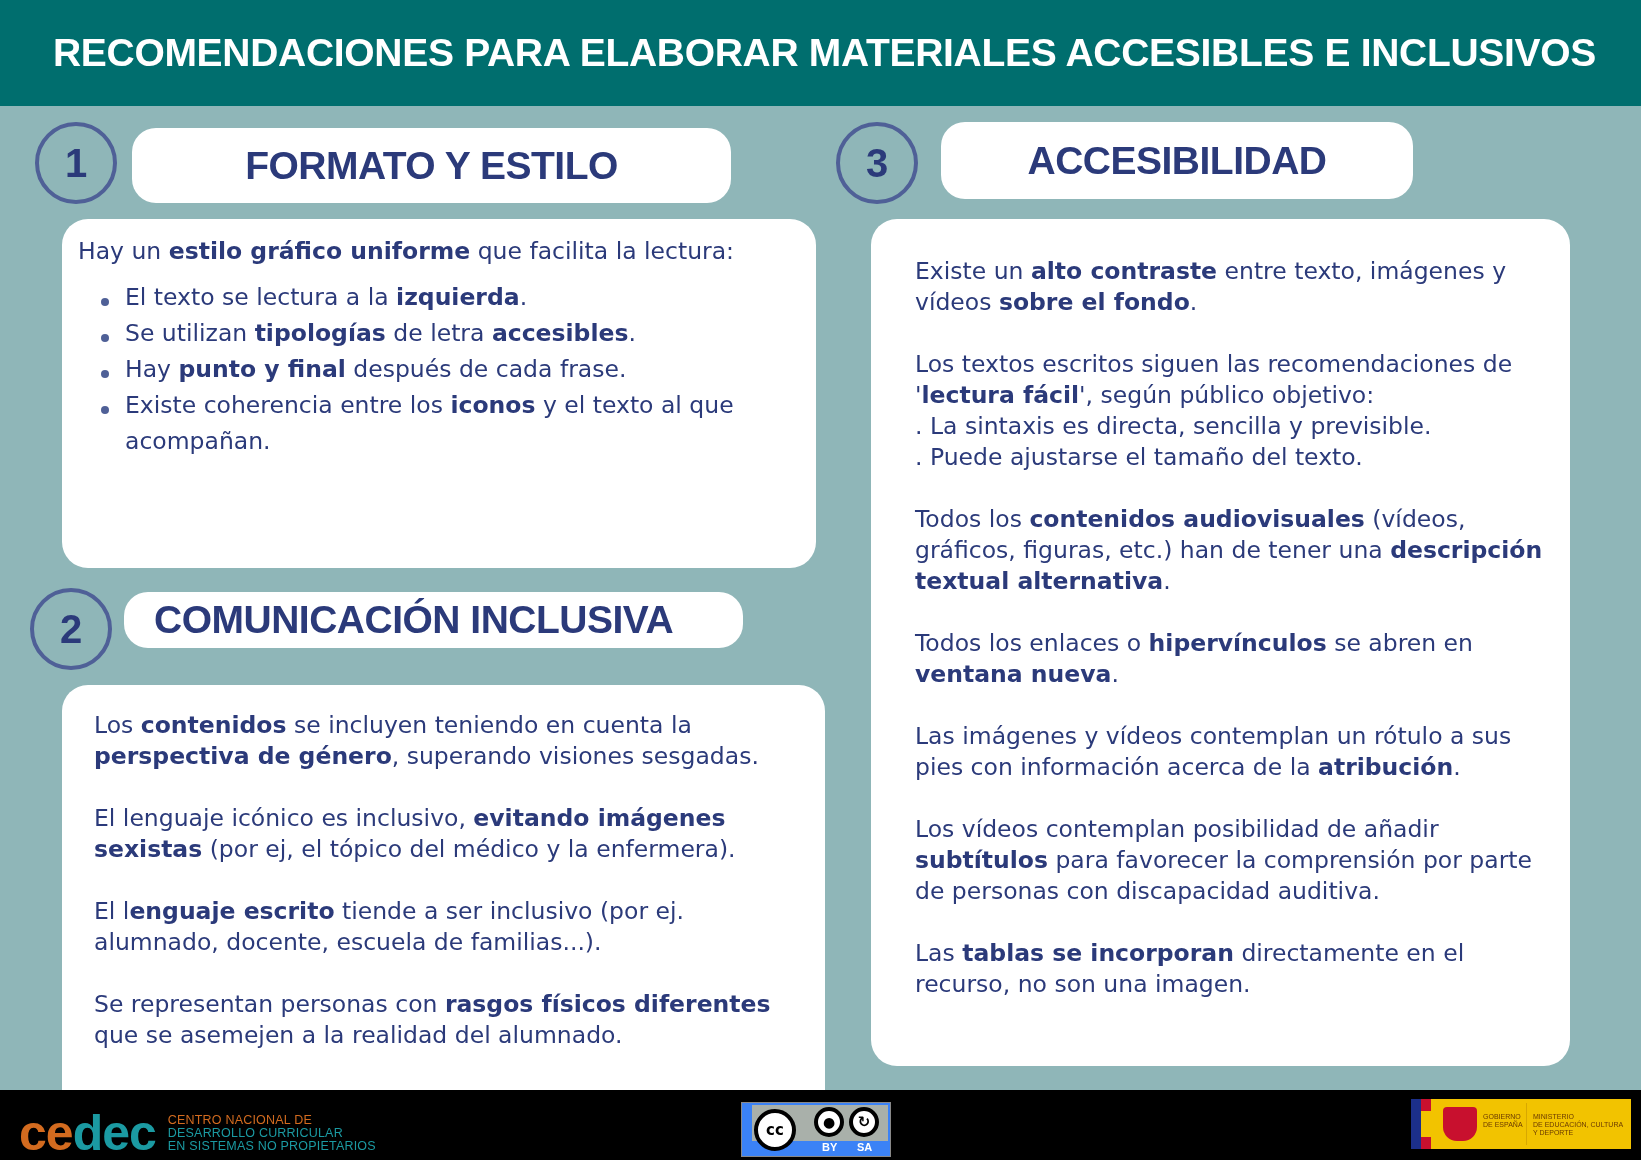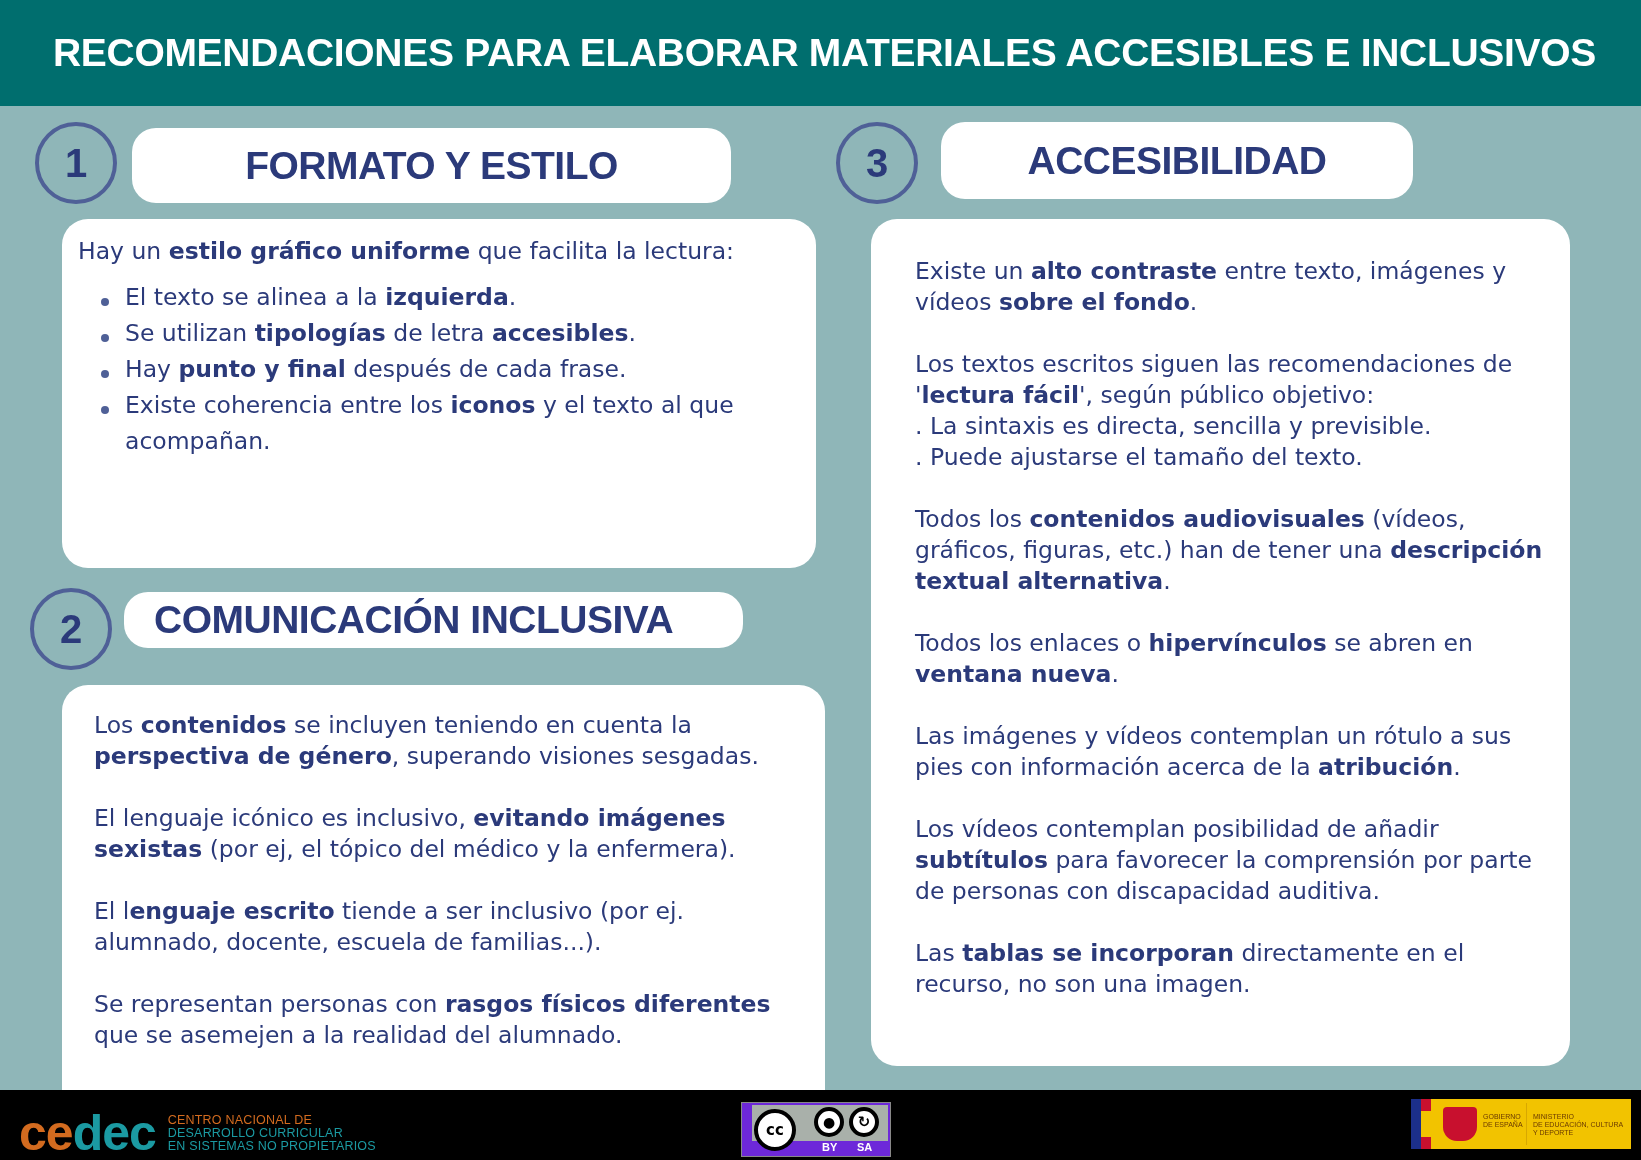--- a/index.html
+++ b/index.html
@@ -44,21 +44,21 @@
     border-radius: 50%; background: #4f6097;
   }
   #footer { left: 0; top: 1090px; width: 1641px; height: 70px; background: #000000; }
   .cedec-logo { font-family: "Liberation Sans", sans-serif; font-size: 50px; font-weight: bold; letter-spacing: -1px; line-height: 1; }
   .cedec-ce { color: #d36b1f; }
   .cedec-dec { color: #1b9aa2; }
   .cedec-sub { font-family: "Liberation Sans", sans-serif; font-size: 12.5px; line-height: 13px; letter-spacing: 0.2px; }
   .cedec-sub .l1 { color: #d36b1f; }
   .cedec-sub .l2, .cedec-sub .l3 { color: #1b9aa2; }
   .cc-badge {
-    border: 1px solid #888; background: #6d28d9;
+    border: 1px solid #888; background: #3b82f6;
   }
   .cc-inner { background: #a9b0aa; }
   .cc-ico {
     width: 34px; height: 34px; border-radius: 50%; background: #fff; border: 4px solid #000;
     display: flex; align-items: center; justify-content: center; box-sizing: border-box;
     font-family: "DejaVu Sans", sans-serif; font-weight: bold; color: #000;
   }
   .cc-lbl { color: #fff; font-family: "Liberation Sans", sans-serif; font-weight: bold; font-size: 11px; }
   .gov { background: #f2c300; }
   .gov-txt { font-family: "Liberation Sans", sans-serif; font-size: 7px; line-height: 8px; color: #6a3a00; }
@@ -71,21 +71,21 @@
 
 <div class="abs circle" style="left:35px; top:122px;">
   <span>1</span>
 </div>
 <div class="abs pill" style="left:132px; top:128px; width:599px; height:75px;">
   <span>FORMATO Y ESTILO</span>
 </div>
 <div class="abs box txt" style="left:62px; top:219px; width:754px; height:349px; padding:17px 16px;">
   <div id="s1-intro" style="margin-bottom:12px;"><span>Hay un </span><b>estilo gráfico uniforme</b><span> que facilita la lectura:</span></div>
   <ul class="bul" id="s1-bullets">
-      <li><span class="dot"></span><span>El texto se alinea a la </span><b>izquierda</b><span>.</span></li>
+      <li><span class="dot"></span><span>El texto se lectura a la </span><b>izquierda</b><span>.</span></li>
       <li><span class="dot"></span><span>Se utilizan </span><b>tipologías</b><span> de letra </span><b>accesibles</b><span>.</span></li>
       <li><span class="dot"></span><span>Hay </span><b>punto y final</b><span> después de cada frase.</span></li>
       <li><span class="dot"></span><span>Existe coherencia entre los </span><b>iconos</b><span> y el texto al que acompañan.</span></li>
     </ul>
 </div>
 
 <div class="abs circle" style="left:30px; top:588px;">
   <span>2</span>
 </div>
 <div class="abs pill" style="left:124px; top:592px; width:619px; height:56px; justify-content:flex-start; padding-left:30px; box-sizing:border-box;">

